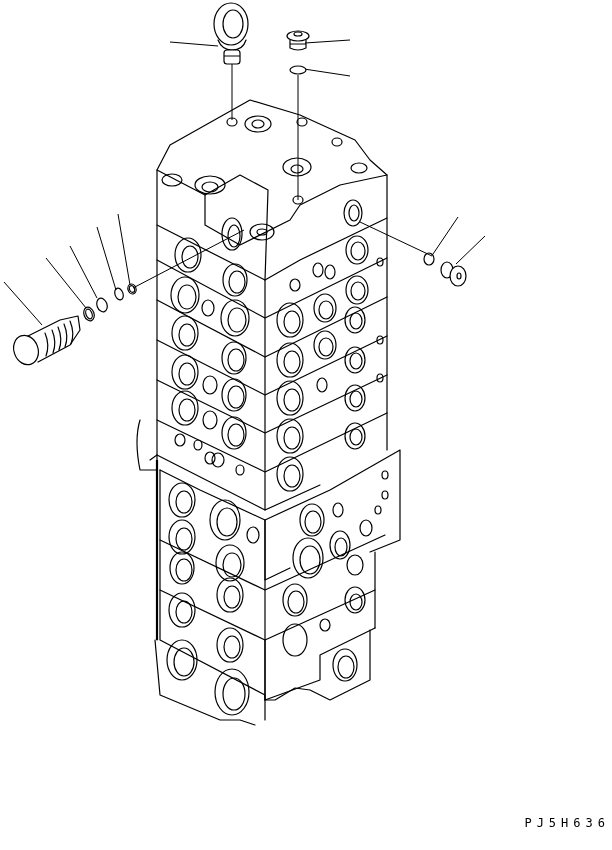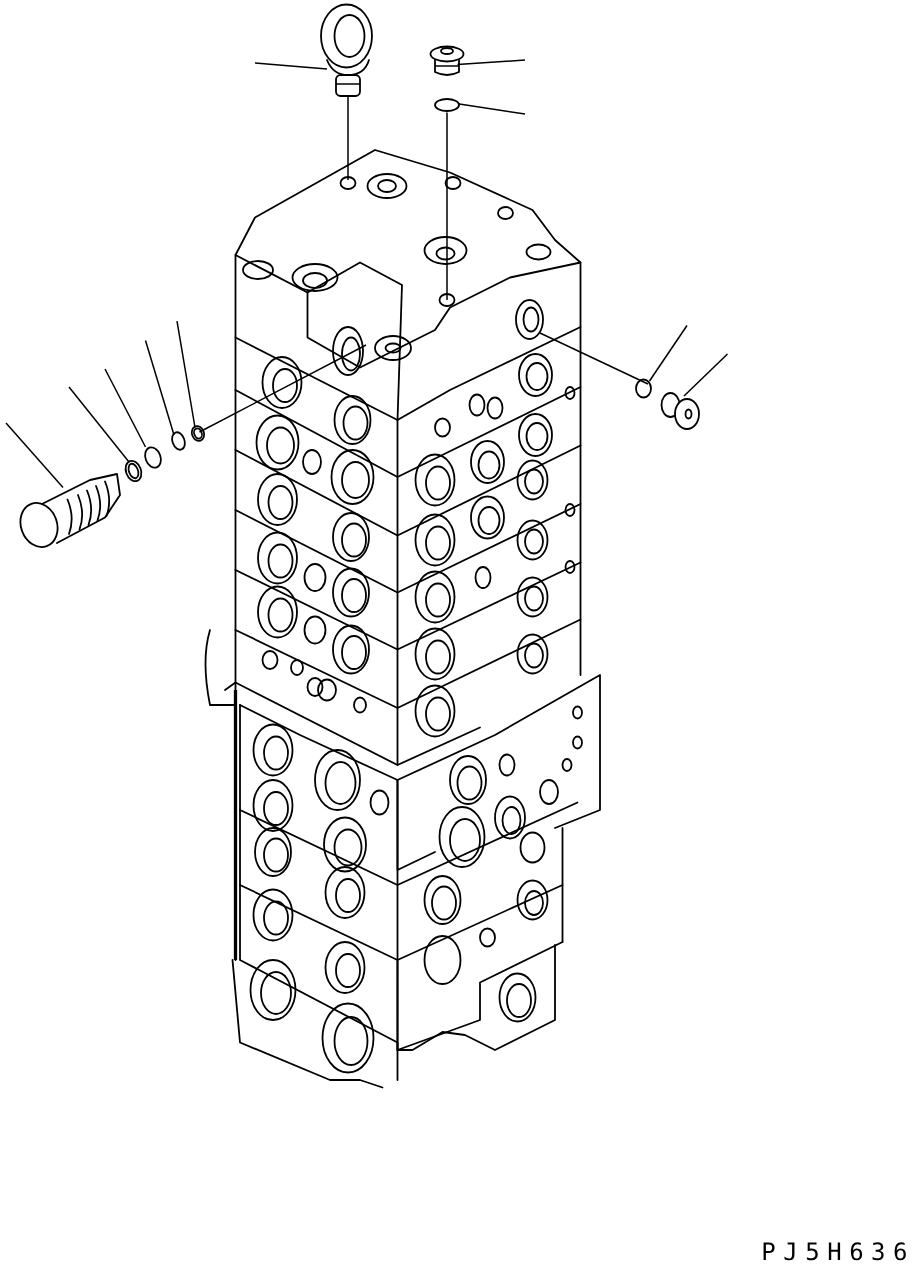--- a/index.html
+++ b/index.html
@@ -4,22 +4,22 @@
   <style>
     html, body { margin: 0; padding: 0; background: #ffffff; }
     body { width: 612px; height: 850px; position: relative; overflow: hidden; font-family: "DejaVu Sans Mono", monospace; }
     #diagram { position: absolute; left: 0; top: 0; width: 612px; height: 850px; }
     #diagram svg { display: block; }
     .ln { fill: none; stroke: #000; stroke-width: 1.2; stroke-linejoin: round; stroke-linecap: round; }
     .thin { fill: none; stroke: #000; stroke-width: 1; }
     .solid { fill: #fff; stroke: #000; stroke-width: 1.2; stroke-linejoin: round; }
     .heavy { fill: none; stroke: #000; stroke-width: 2.2; }
     .figure-code {
-      position: absolute; right: 2px; bottom: 6px;
-      font-family: "DejaVu Sans Mono", monospace; font-size: 16px;
+      position: absolute; right: 2px; bottom: 20px;
+      font-family: "DejaVu Sans Mono", monospace; font-size: 12px;
       letter-spacing: 5px; color: #000;
     }
   </style>
 </head>
 <body>
 
 <div id="diagram">
 <svg width="612" height="850" viewBox="0 0 612 850" xmlns="http://www.w3.org/2000/svg">
 
   <g>

